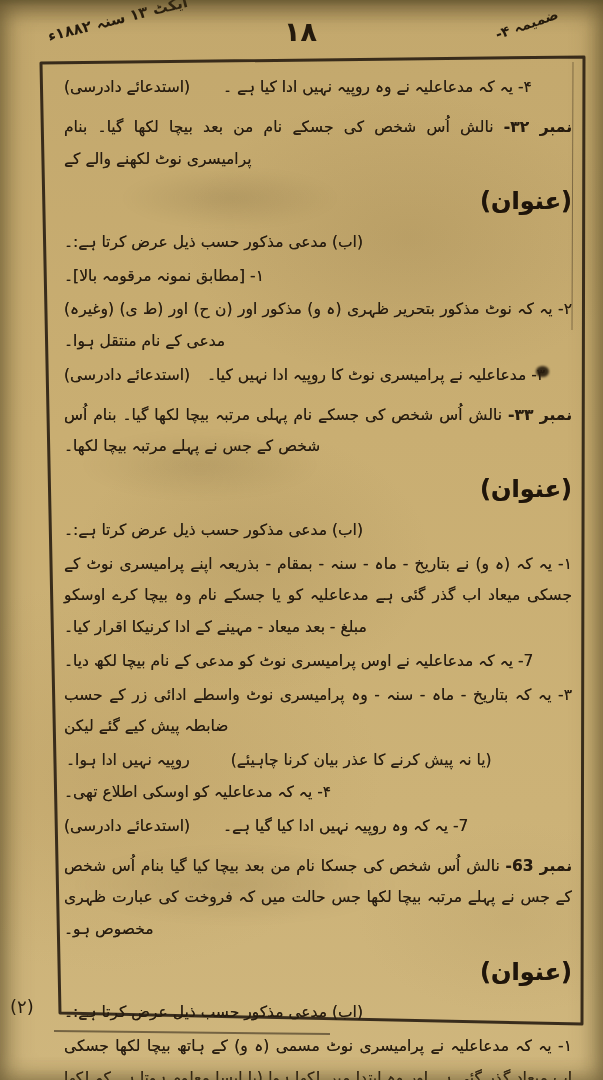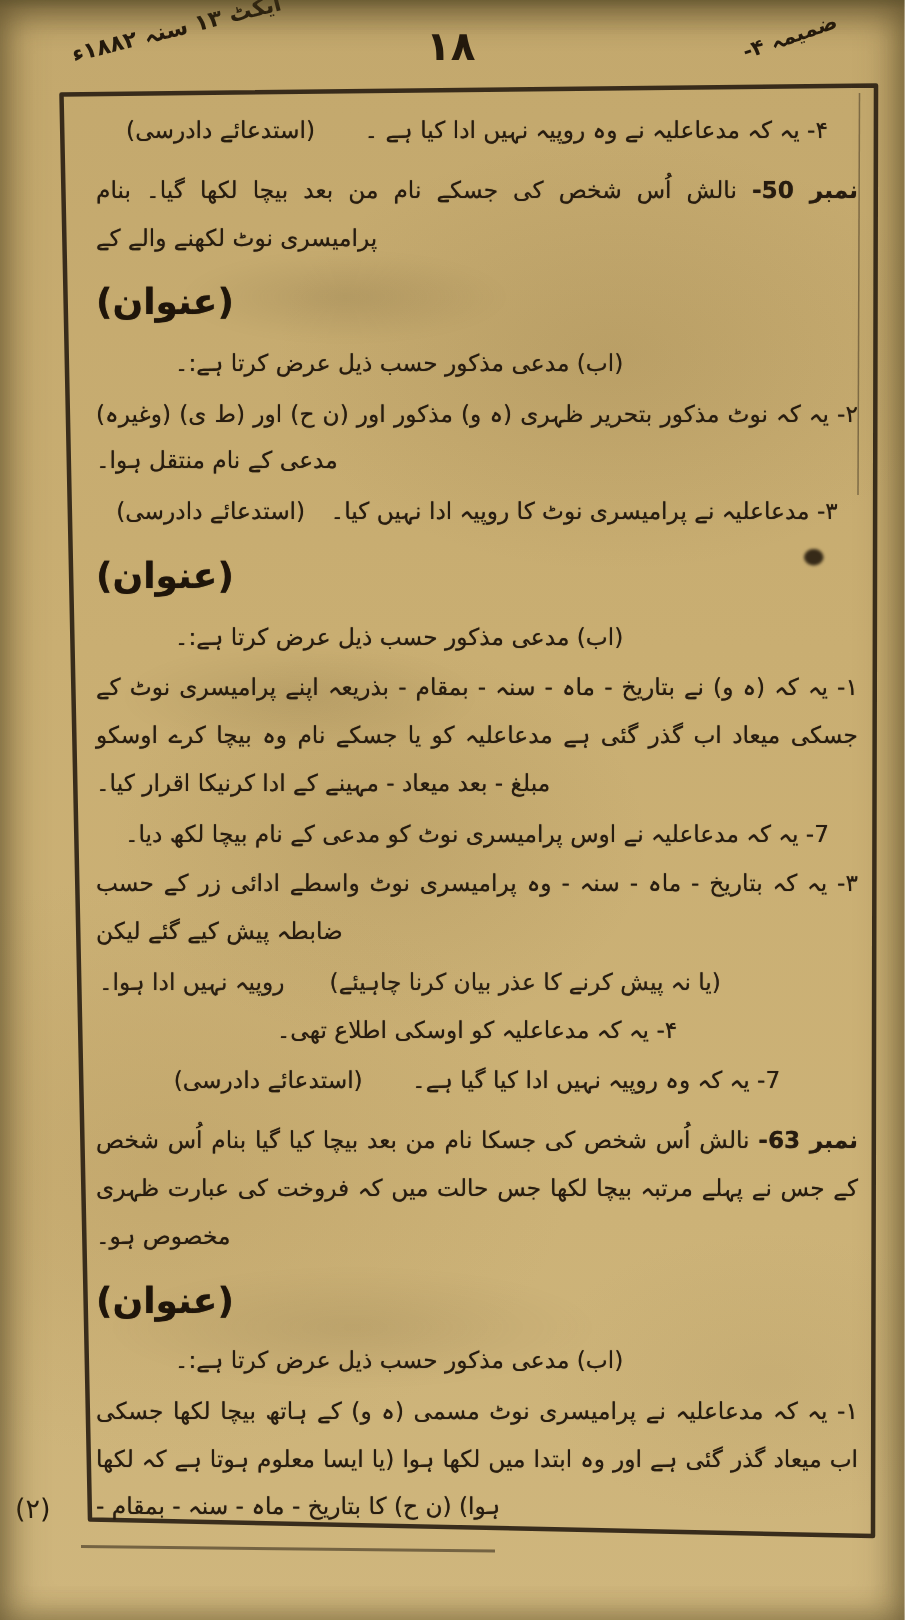--- a/index.html
+++ b/index.html
@@ -32,29 +32,29 @@
   .frame-svg{position:absolute;left:0;top:0;}
 
   .margin-note{position:absolute;font-weight:bold;color:#241a0d;white-space:nowrap;}
   .act-note{left:46px;top:10px;font-size:15px;transform:rotate(-14deg);}
   .appendix-note{left:494px;top:16px;font-size:14px;transform:rotate(-19deg);}
   .page-number{position:absolute;left:284px;top:16px;font-size:27px;font-weight:bold;color:#241a0d;}
   .catchword{position:absolute;left:10px;top:996px;font-size:18px;color:#241a0d;}
 
   .content{position:absolute;left:64px;top:72px;width:508px;direction:rtl;
            text-shadow:0 0 .5px rgba(42,31,18,.75);}
-  .p{font-size:15.5px;line-height:2.05;margin:0 0 2px 0;text-align:center;color:#271c0f;}
+  .p{font-size:15.5px;line-height:2.05;margin:0 0 2px 0;text-align:left;color:#271c0f;}
   .ll{text-align:justify;text-align-last:left;}
   .lead{padding-right:104px;margin-top:1px;}
-  .unwan{text-align:left;font-size:24px;font-weight:bold;line-height:1.9;margin:4px 0 2px 0;color:#1f150a;}
+  .unwan{text-align:right;font-size:24px;font-weight:bold;line-height:1.9;margin:4px 0 2px 0;color:#1f150a;}
   .hd{margin-top:8px;}
   .bold{font-weight:bold;}
   .gap{margin-right:28px;}
   .gap-sm{margin-right:12px;}
-  .tail-line{display:flex;direction:ltr;gap:30px;justify-content:flex-start;
+  .tail-line{display:flex;direction:ltr;gap:41px;justify-content:flex-start;
              font-size:15.5px;line-height:2.05;padding-left:2px;}
   .tail-line span{direction:rtl;}
 </style>
 </head>
 <body>
 
 <div class="ghost g1"></div>
 <div class="ghost g2"></div>
 <div class="ghost g3"></div>
 <div class="blot"></div>
@@ -71,35 +71,42 @@
 
 <div class="content">
 
   <p class="p">
     <span>۴- یہ کہ مدعاعلیہ نے وہ روپیہ نہیں ادا کیا ہے ۔</span>
     <span class="gap">(استدعائے دادرسی)</span>
   </p>
 
   <section>
     <p class="p hd ll">
-      <span class="bold">نمبر 50-</span>
+      <span class="bold">نمبر ۳۲-</span>
       <span>نالش اُس شخص کی جسکے نام من بعد بیچا لکھا گیا۔ بنام پرامیسری نوٹ لکھنے والے کے</span>
     </p>
     <p class="p unwan">(عنوان)</p>
     <p class="p lead">(اب) مدعی مذکور حسب ذیل عرض کرتا ہے:۔</p>
+    <p class="p">
+      <span>۱- [مطابق نمونہ مرقومہ بالا]۔</span>
+    </p>
     <p class="p ll">
       <span>۲- یہ کہ نوٹ مذکور بتحریر ظہری (ہ و) مذکور اور (ن ح) اور (ط ی) (وغیرہ) مدعی کے نام منتقل ہوا۔</span>
     </p>
     <p class="p">
       <span>۳- مدعاعلیہ نے پرامیسری نوٹ کا روپیہ ادا نہیں کیا۔</span>
       <span class="gap-sm">(استدعائے دادرسی)</span>
     </p>
   </section>
 
   <section>
+    <p class="p hd ll">
+      <span class="bold">نمبر ۳۳-</span>
+      <span>نالش اُس شخص کی جسکے نام پہلی مرتبہ بیچا لکھا گیا۔ بنام اُس شخص کے جس نے پہلے مرتبہ بیچا لکھا۔</span>
+    </p>
     <p class="p unwan">(عنوان)</p>
     <p class="p lead">(اب) مدعی مذکور حسب ذیل عرض کرتا ہے:۔</p>
     <p class="p ll">
       <span>۱- یہ کہ (ہ و) نے بتاریخ - ماہ - سنہ - بمقام - بذریعہ اپنے پرامیسری نوٹ کے جسکی میعاد اب گذر گئی ہے مدعاعلیہ کو یا جسکے نام وہ بیچا کرے اوسکو مبلغ - بعد میعاد - مہینے کے ادا کرنیکا اقرار کیا۔</span>
     </p>
     <p class="p">
       <span>7- یہ کہ مدعاعلیہ نے اوس پرامیسری نوٹ کو مدعی کے نام بیچا لکھ دیا۔</span>
     </p>
     <p class="p ll">
       <span>۳- یہ کہ بتاریخ - ماہ - سنہ - وہ پرامیسری نوٹ واسطے ادائی زر کے حسب ضابطہ پیش کیے گئے لیکن</span>

